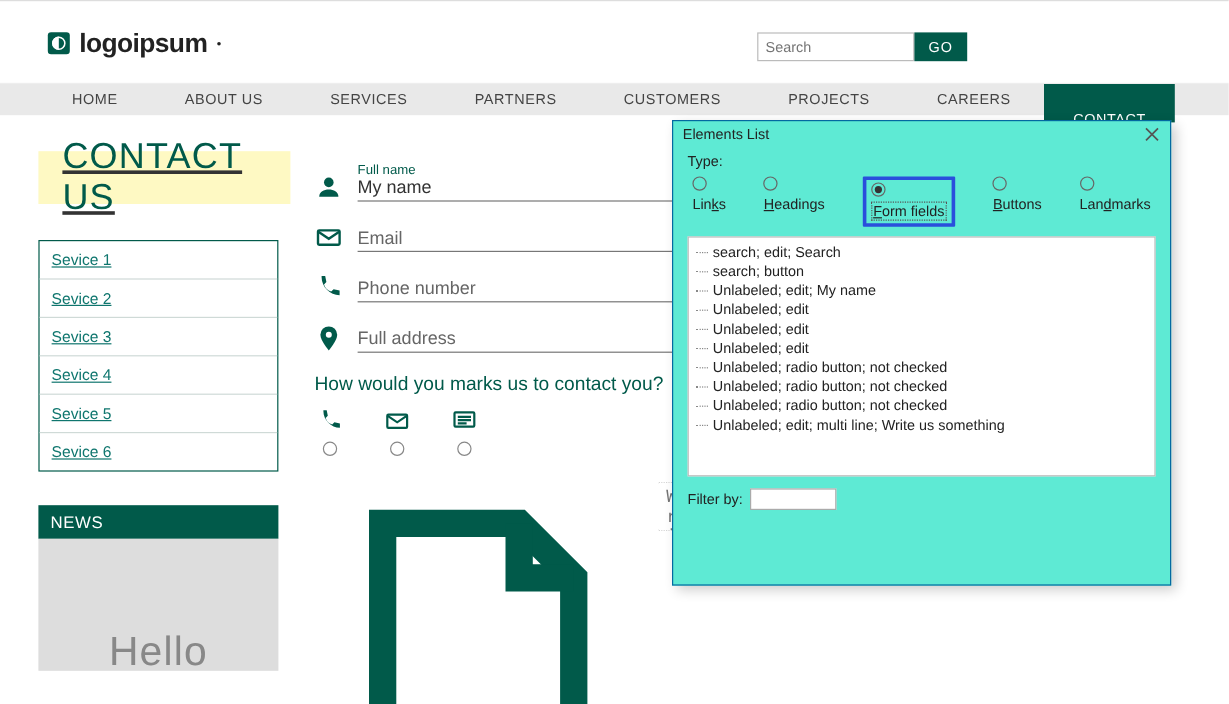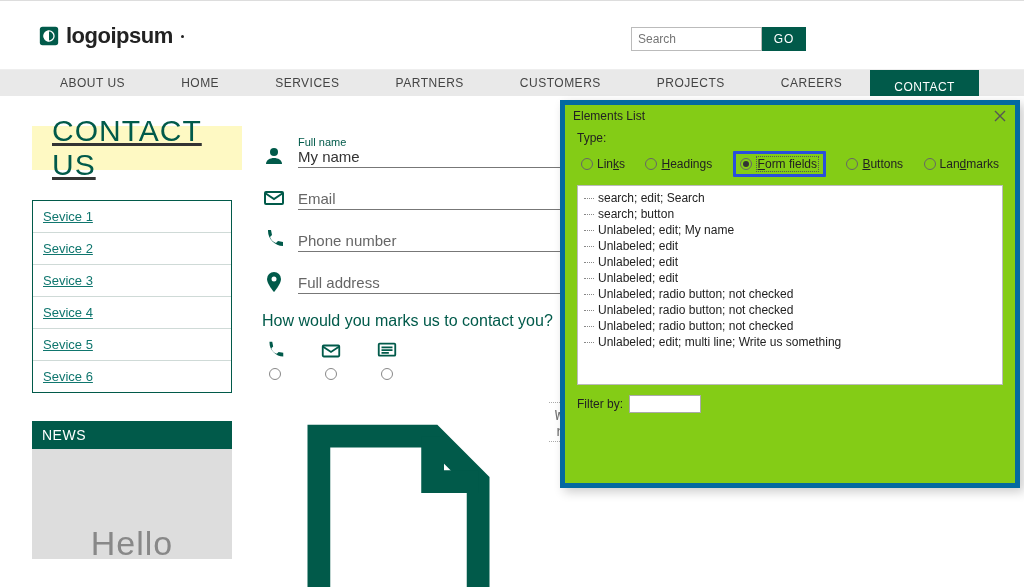--- a/index.html
+++ b/index.html
@@ -13,21 +13,21 @@
   .logo-text { font-size: 22px; letter-spacing: -0.5px; font-weight: 700; color: #222; text-align: right; }
   .logo-dot  { width:3px; height:3px; background:#222; border-radius:50%; display:inline-block; margin-left:2px; vertical-align: top; }
 
   .search-wrap { position: absolute; right: 218px; top: 26px; display: flex; }
   .search-input { width: 131px; height: 24px; border: 1px solid #bbb; font-size: 12px; padding: 0 6px; color: #888; }
   .go-btn { width: 44px; height: 24px; min-width:44px; background: #015a4a; color: #fff; border: none; font-size: 12px; letter-spacing: 1px; }
 
   
   .nav { height: 26px; background: #e9e9e9; display: flex; padding: 0 32px; position: relative; }
   .nav-item { flex: 0 0 auto; padding: 0 28px; font-size: 12px; letter-spacing: 0.5px; color: #444; line-height: 26px; cursor: pointer; }
-  .nav-item.contact { background: #015a4a; color: #fff; padding: 4px 24px; }
+  .nav-item.contact { background: #015a4a; color: #fff; padding: 16px 24px; }
 
   
   .main { display: flex; padding: 30px 32px 0 32px; gap: 30px; }
 
   
   .leftcol { width: 200px; flex-shrink: 0; }
   .page-title-wrap { height: 44px; background: #fef9c3; display: flex; align-items: center; padding-left: 20px; margin-bottom: 30px; width: 210px; text-decoration: underline; }
   .page-title { font-family: "Segoe UI Light", "Segoe UI", sans-serif; font-weight: 300; font-size: 30px; letter-spacing: 1px; color: #015a4a; }
   .sidemenu { border: 1px solid #015a4a; }
   .sidemenu a { display: block; padding: 8px 10px; font-size: 13px; color: #0f766e; text-decoration: underline; border-bottom: 1px solid #cfdad7; }
@@ -49,27 +49,27 @@
   .choice { display:flex; flex-direction:column; align-items:center; gap:6px; }
   .choice .ci { width:22px; height:22px; color:#015a4a; }
   .radio-dot { width:12px; height:12px; border:1px solid #888; border-radius:50%; background:#fff; }
   .msg-row { display:flex; gap:14px; margin-top: 22px; align-items:flex-start; }
   .msg-area { border:1px dotted #aaa; border-left:none; flex:1; height:40px; padding:4px 6px; color:#777; font-size:14px; resize:none; outline:none; }
 
   
   svg { display:block; }
 
   
-  .dlg { position:absolute; left:560px; top:100px; width:460px; height:388px; background:#84cc16; border:5px solid #0369a1; box-shadow: 4px 4px 10px rgba(0,0,0,.2); font-size:12px; color:#222; }
+  .dlg { position:absolute; left:560px; top:100px; width:416px; height:388px; background:#5eead4; border:1px solid #0369a1; box-shadow: 4px 4px 10px rgba(0,0,0,.2); font-size:12px; color:#222; }
   .dlg-hdr { display:flex; justify-content:space-between; padding:4px 8px; }
   .dlg-close { width:14px; height:14px; cursor:pointer; }
   .dlg-body { padding: 0 12px; }
   .dlg-type-lbl { margin: 4px 0 6px; }
   .dlg-radios { display:flex; justify-content:space-between; padding: 0 4px 8px; }
-  .dlg-radio { display:flex; align-items:center; gap:4px; }
+  .dlg-radio { display:flex; gap:4px;flex-direction:column; }
   .dlg-ring { width:12px; height:12px; border:1px solid #666; border-radius:50%; display:inline-flex; align-items:center; justify-content:center; }
   .dlg-ring .d { width:6px; height:6px; background:#333; border-radius:50%; }
   .dlg-radio .u { text-decoration: underline; }
   .hot { border:3px solid #2a4fdc; padding: 2px 4px; border-radius:1px; }
   .hot .lbl-txt { border:1px dotted #555; padding:0 1px; }
   .dlg-list { background:#fff; border:1px solid #bbb; height: 200px; padding: 4px 6px; overflow:hidden; }
   .dlg-list div { white-space:pre; padding:1px 0; }
   .dash::before { content:""; display:inline-block; width:10px; border-top:1px dotted #888; margin-right:4px; vertical-align: middle; }
   .dlg-filter { display:flex; align-items:center; gap:6px; margin-top:10px; }
   .dlg-filter input { width:72px; height:18px; border:1px solid #aaa; }
@@ -90,22 +90,22 @@
     <span class="logo-text">logoipsum</span>
       <span class="logo-dot"></span>
   </div>
   <div class="search-wrap">
     <input class="search-input" placeholder="Search" style="">
     <button class="go-btn">GO</button>
   </div>
 </div>
 
 <div class="nav">
+  <div class="nav-item">HOME</div>
   <div class="nav-item">ABOUT US</div>
-  <div class="nav-item">HOME</div>
   <div class="nav-item">SERVICES</div>
   <div class="nav-item">PARTNERS</div>
   <div class="nav-item">CUSTOMERS</div>
   <div class="nav-item">PROJECTS</div>
   <div class="nav-item">CAREERS</div>
   <div class="nav-item contact">CONTACT</div>
 </div>
 
 <div class="main">
 

